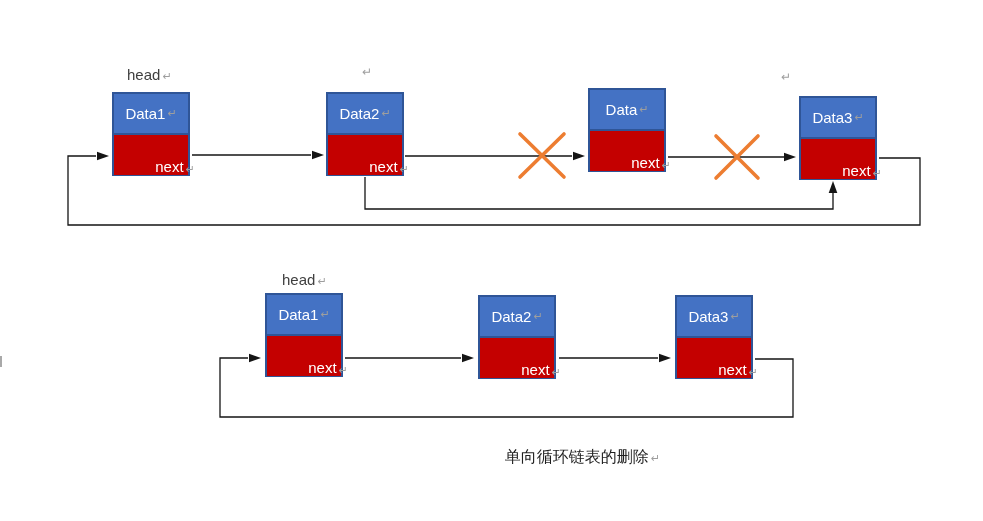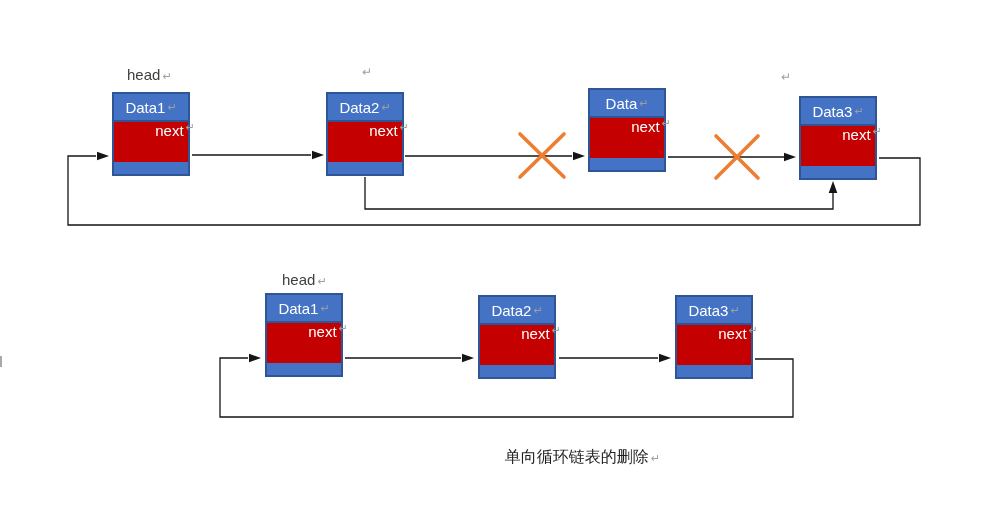--- a/index.html
+++ b/index.html
@@ -16,31 +16,31 @@
   .cross line{stroke:var(--cross,#ED7D31);stroke-width:3.6px;stroke-linecap:round;}
 
   .node{
     position:absolute;
     width:78px;height:84px;
     border:2px solid var(--node-border,#2F5597);
     box-sizing:border-box;
     background:var(--node-fill-blue,#4472C4);
   }
   .cell-data{
-    height:26px;
+    height:39px;
     background:var(--node-fill-blue,#4472C4);
     display:flex;align-items:center;justify-content:center;
     color:#ffffff;font-size:15px;
   }
   .cell-next{
     height:42px;
     border-top:2px solid var(--node-border,#2F5597);
     box-sizing:border-box;
     background:var(--node-fill-red,#C40000);
-    display:flex;align-items:flex-start;justify-content:center;
+    display:flex;align-items:flex-end;justify-content:center;
     color:#ffffff;font-size:15px;padding-left:48px;
   }
   .pilcrow{
     color:var(--pilcrow-gray,#9e9e9e);
     font-size:11px;
     margin-left:2px;
     line-height:1;
   }
   .head-label{
     position:absolute;

